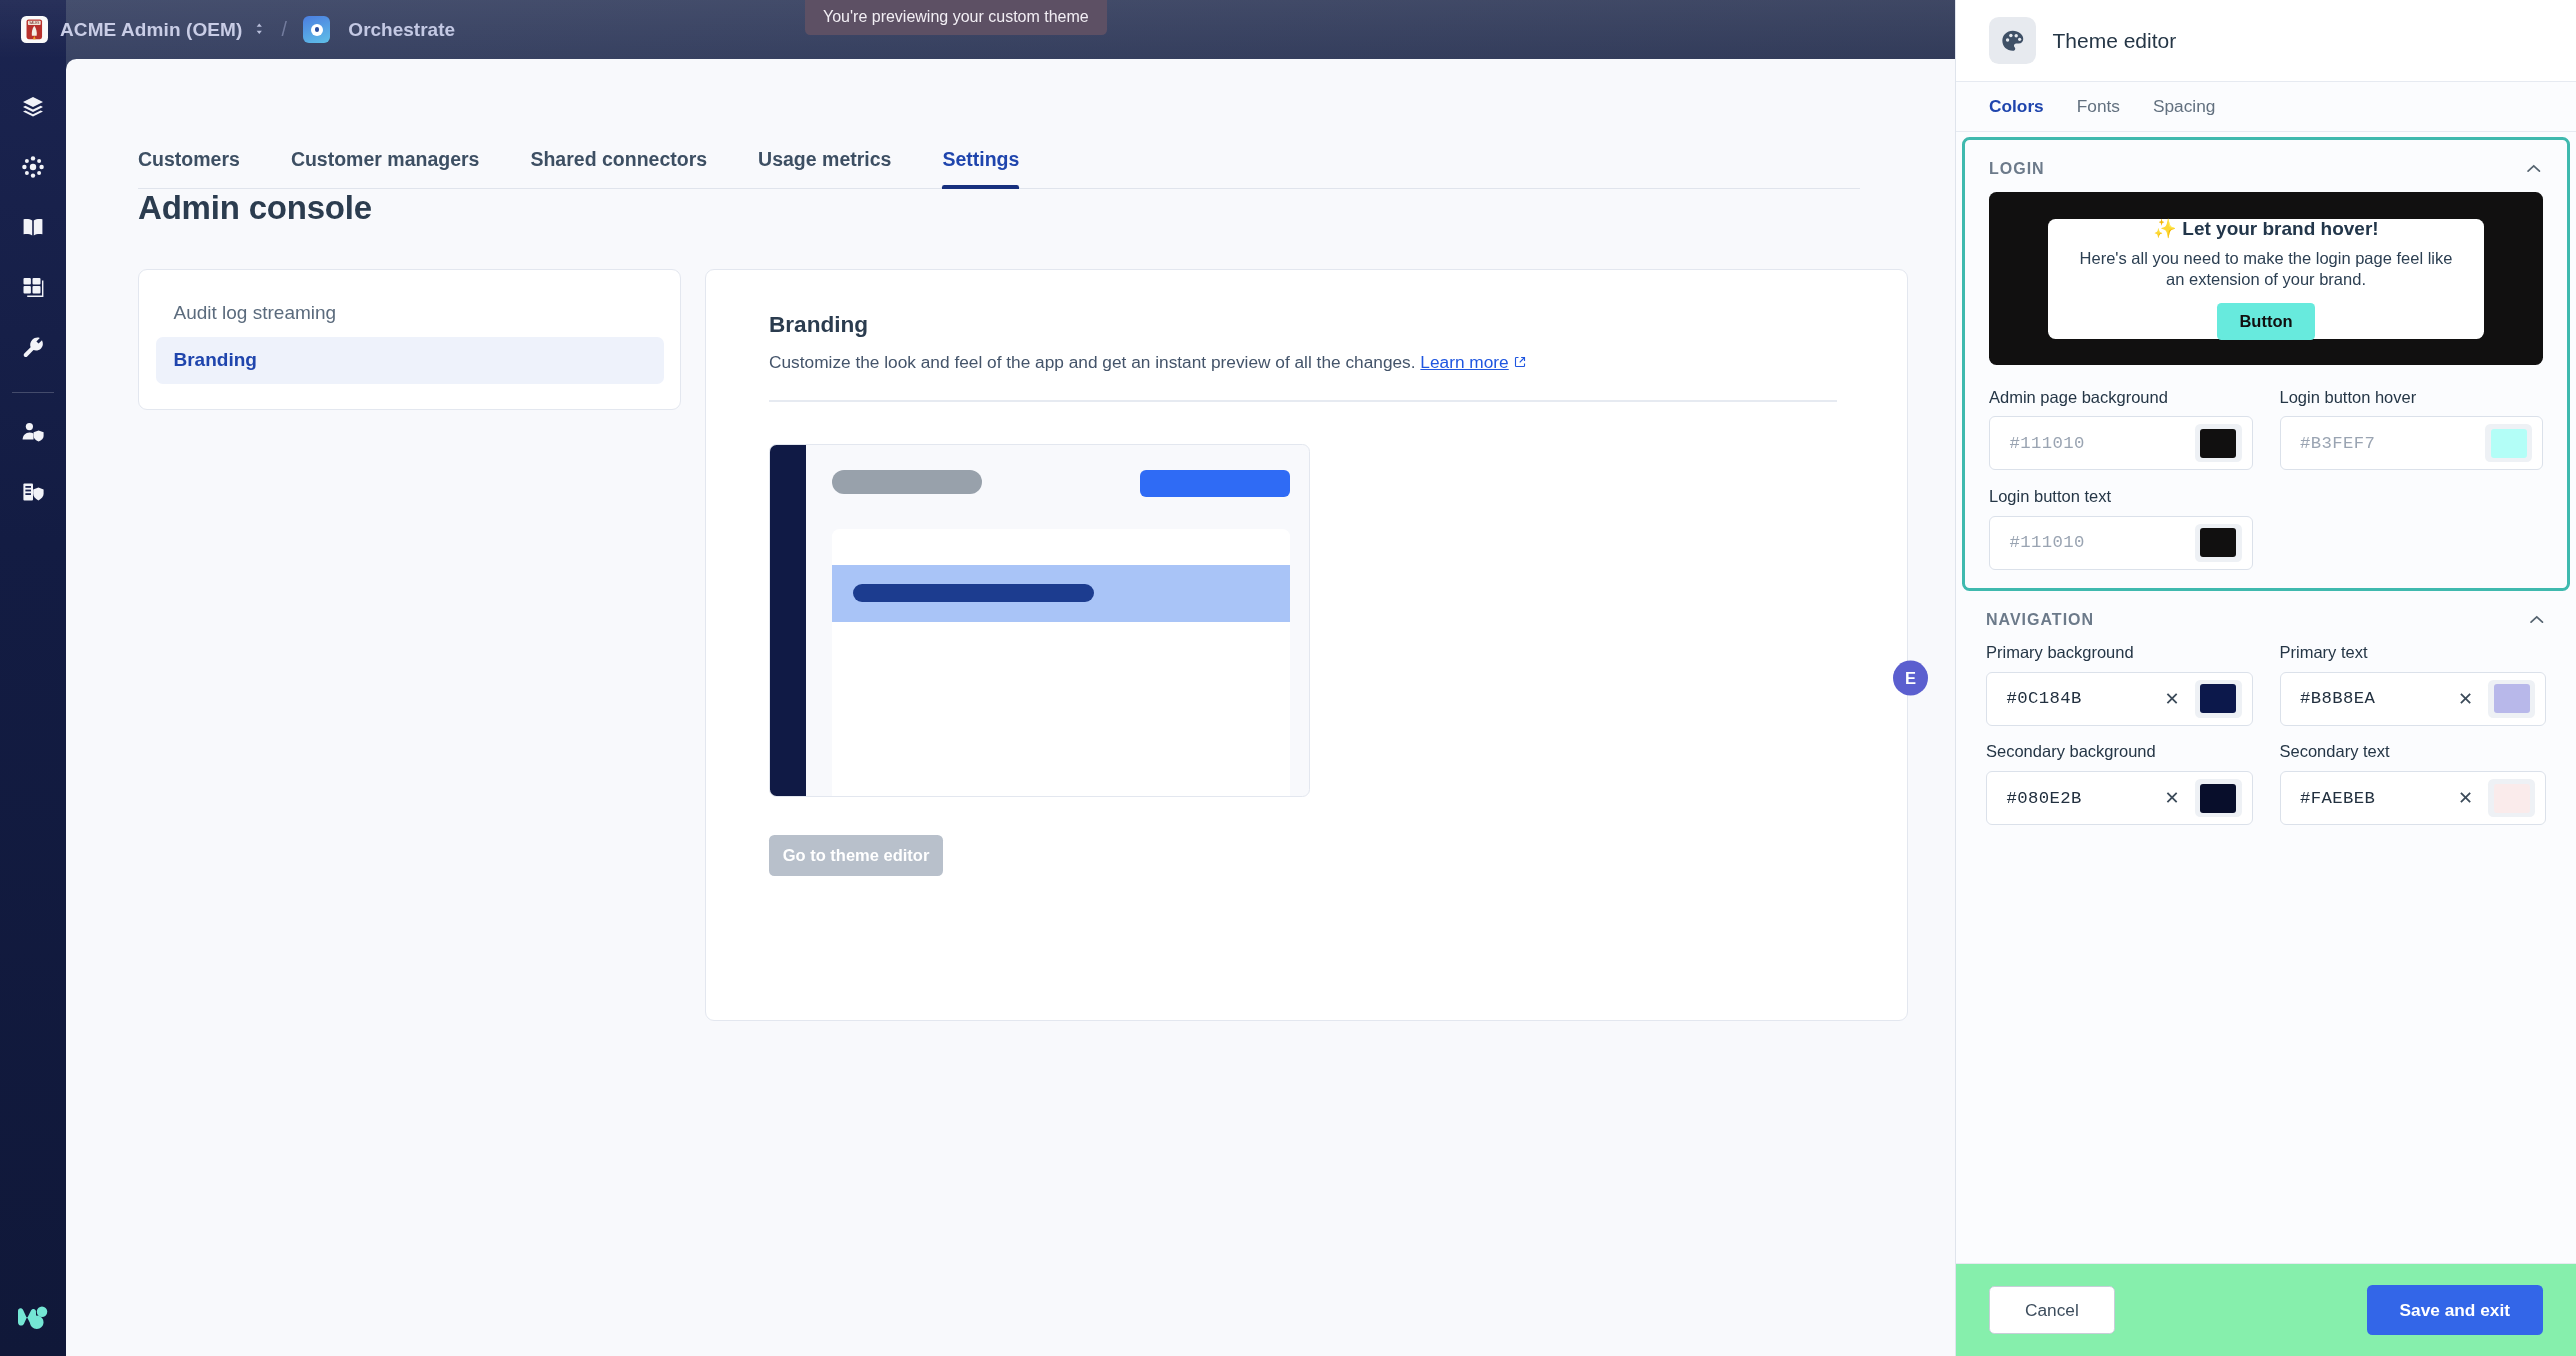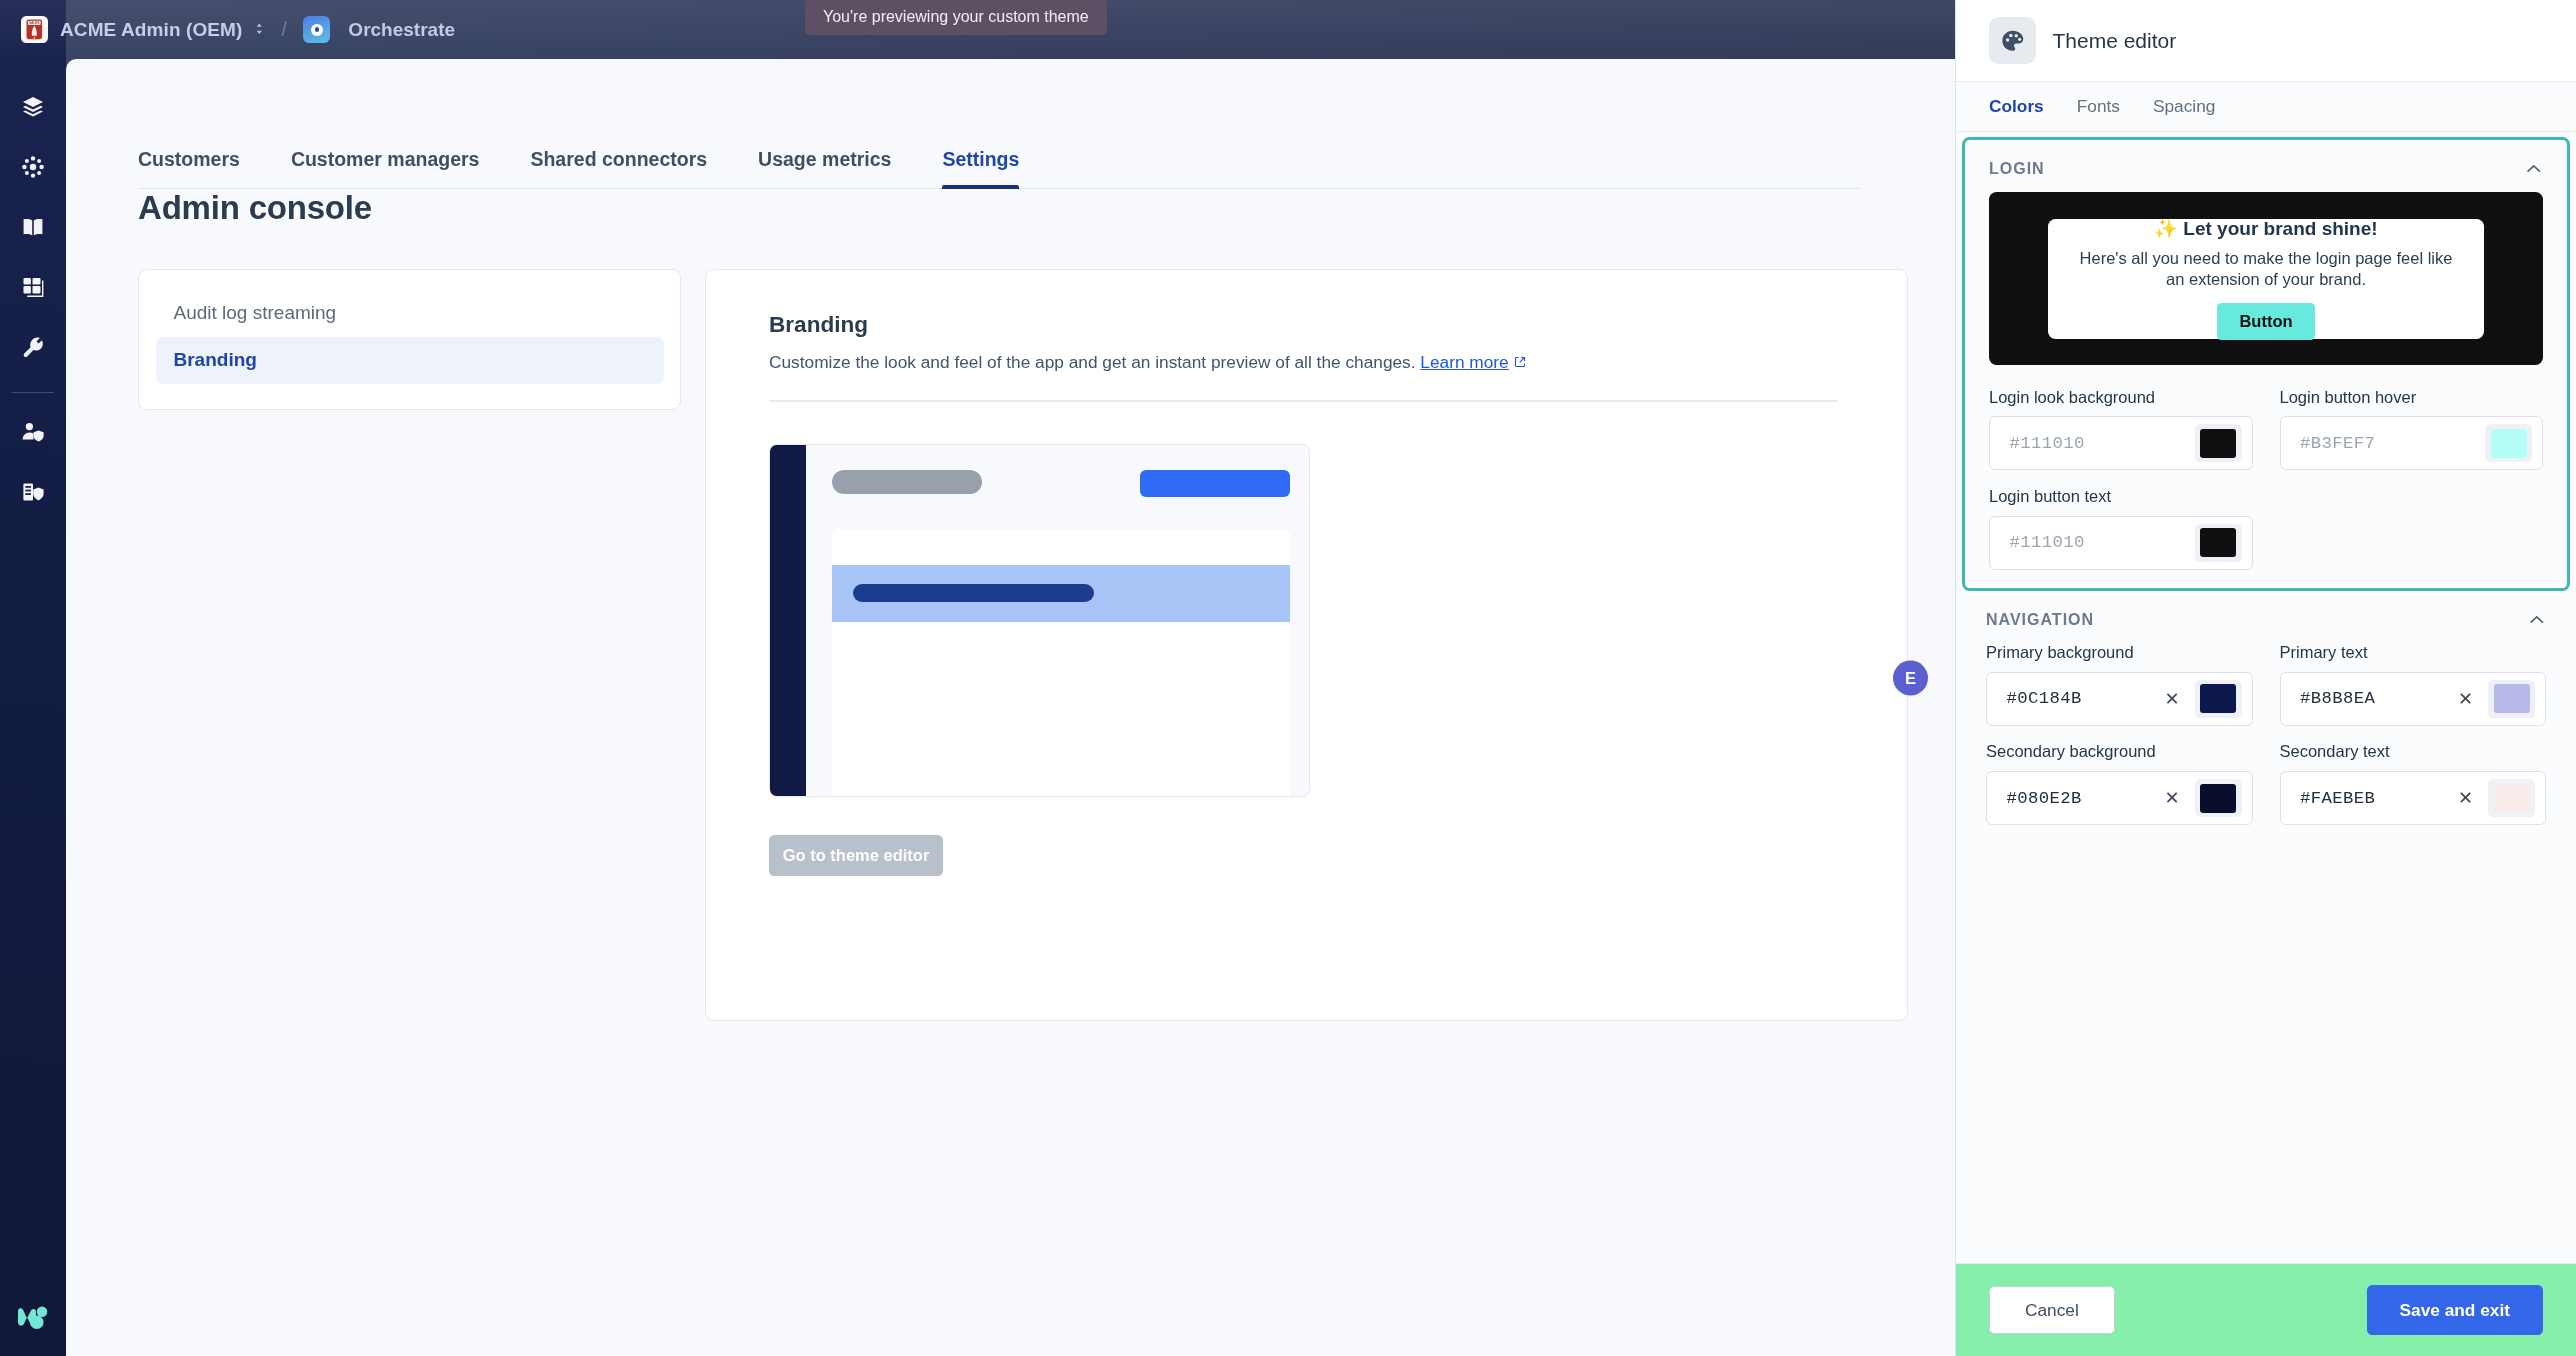--- a/index.html
+++ b/index.html
@@ -484,29 +484,29 @@
         <span class="sec-title">LOGIN</span>
         <span class="chev-up">
           <svg viewBox="0 0 24 24" width="19.5" height="19.5">
               <path d="M5 15 L12 8.4 L19 15" fill="none" stroke="#55636f" stroke-width="2.1" stroke-linecap="round"></path>
             </svg>
         </span>
       </div>
 
       <div id="login-preview">
         <div id="login-card">
-          <div id="login-h">✨ Let your brand shine!</div>
+          <div id="login-h">✨ Let your brand hover!</div>
           <div id="login-p">Here's all you need to make the login page feel like an extension of your brand.</div>
           <button id="login-btn">Button</button>
         </div>
       </div>
 
       <div class="field-grid">
         <div>
-          <div class="field-label">Login look background</div>
+          <div class="field-label">Admin page background</div>
           <div class="color-input">
             <span class="hexval placeholder">#111010</span>
             <span class="swatch-wrap">
                 <span class="swatch" style="background:#111010"></span>
               </span>
           </div>
         </div>
         <div>
           <div class="field-label">Login button hover</div>
           <div class="color-input">

